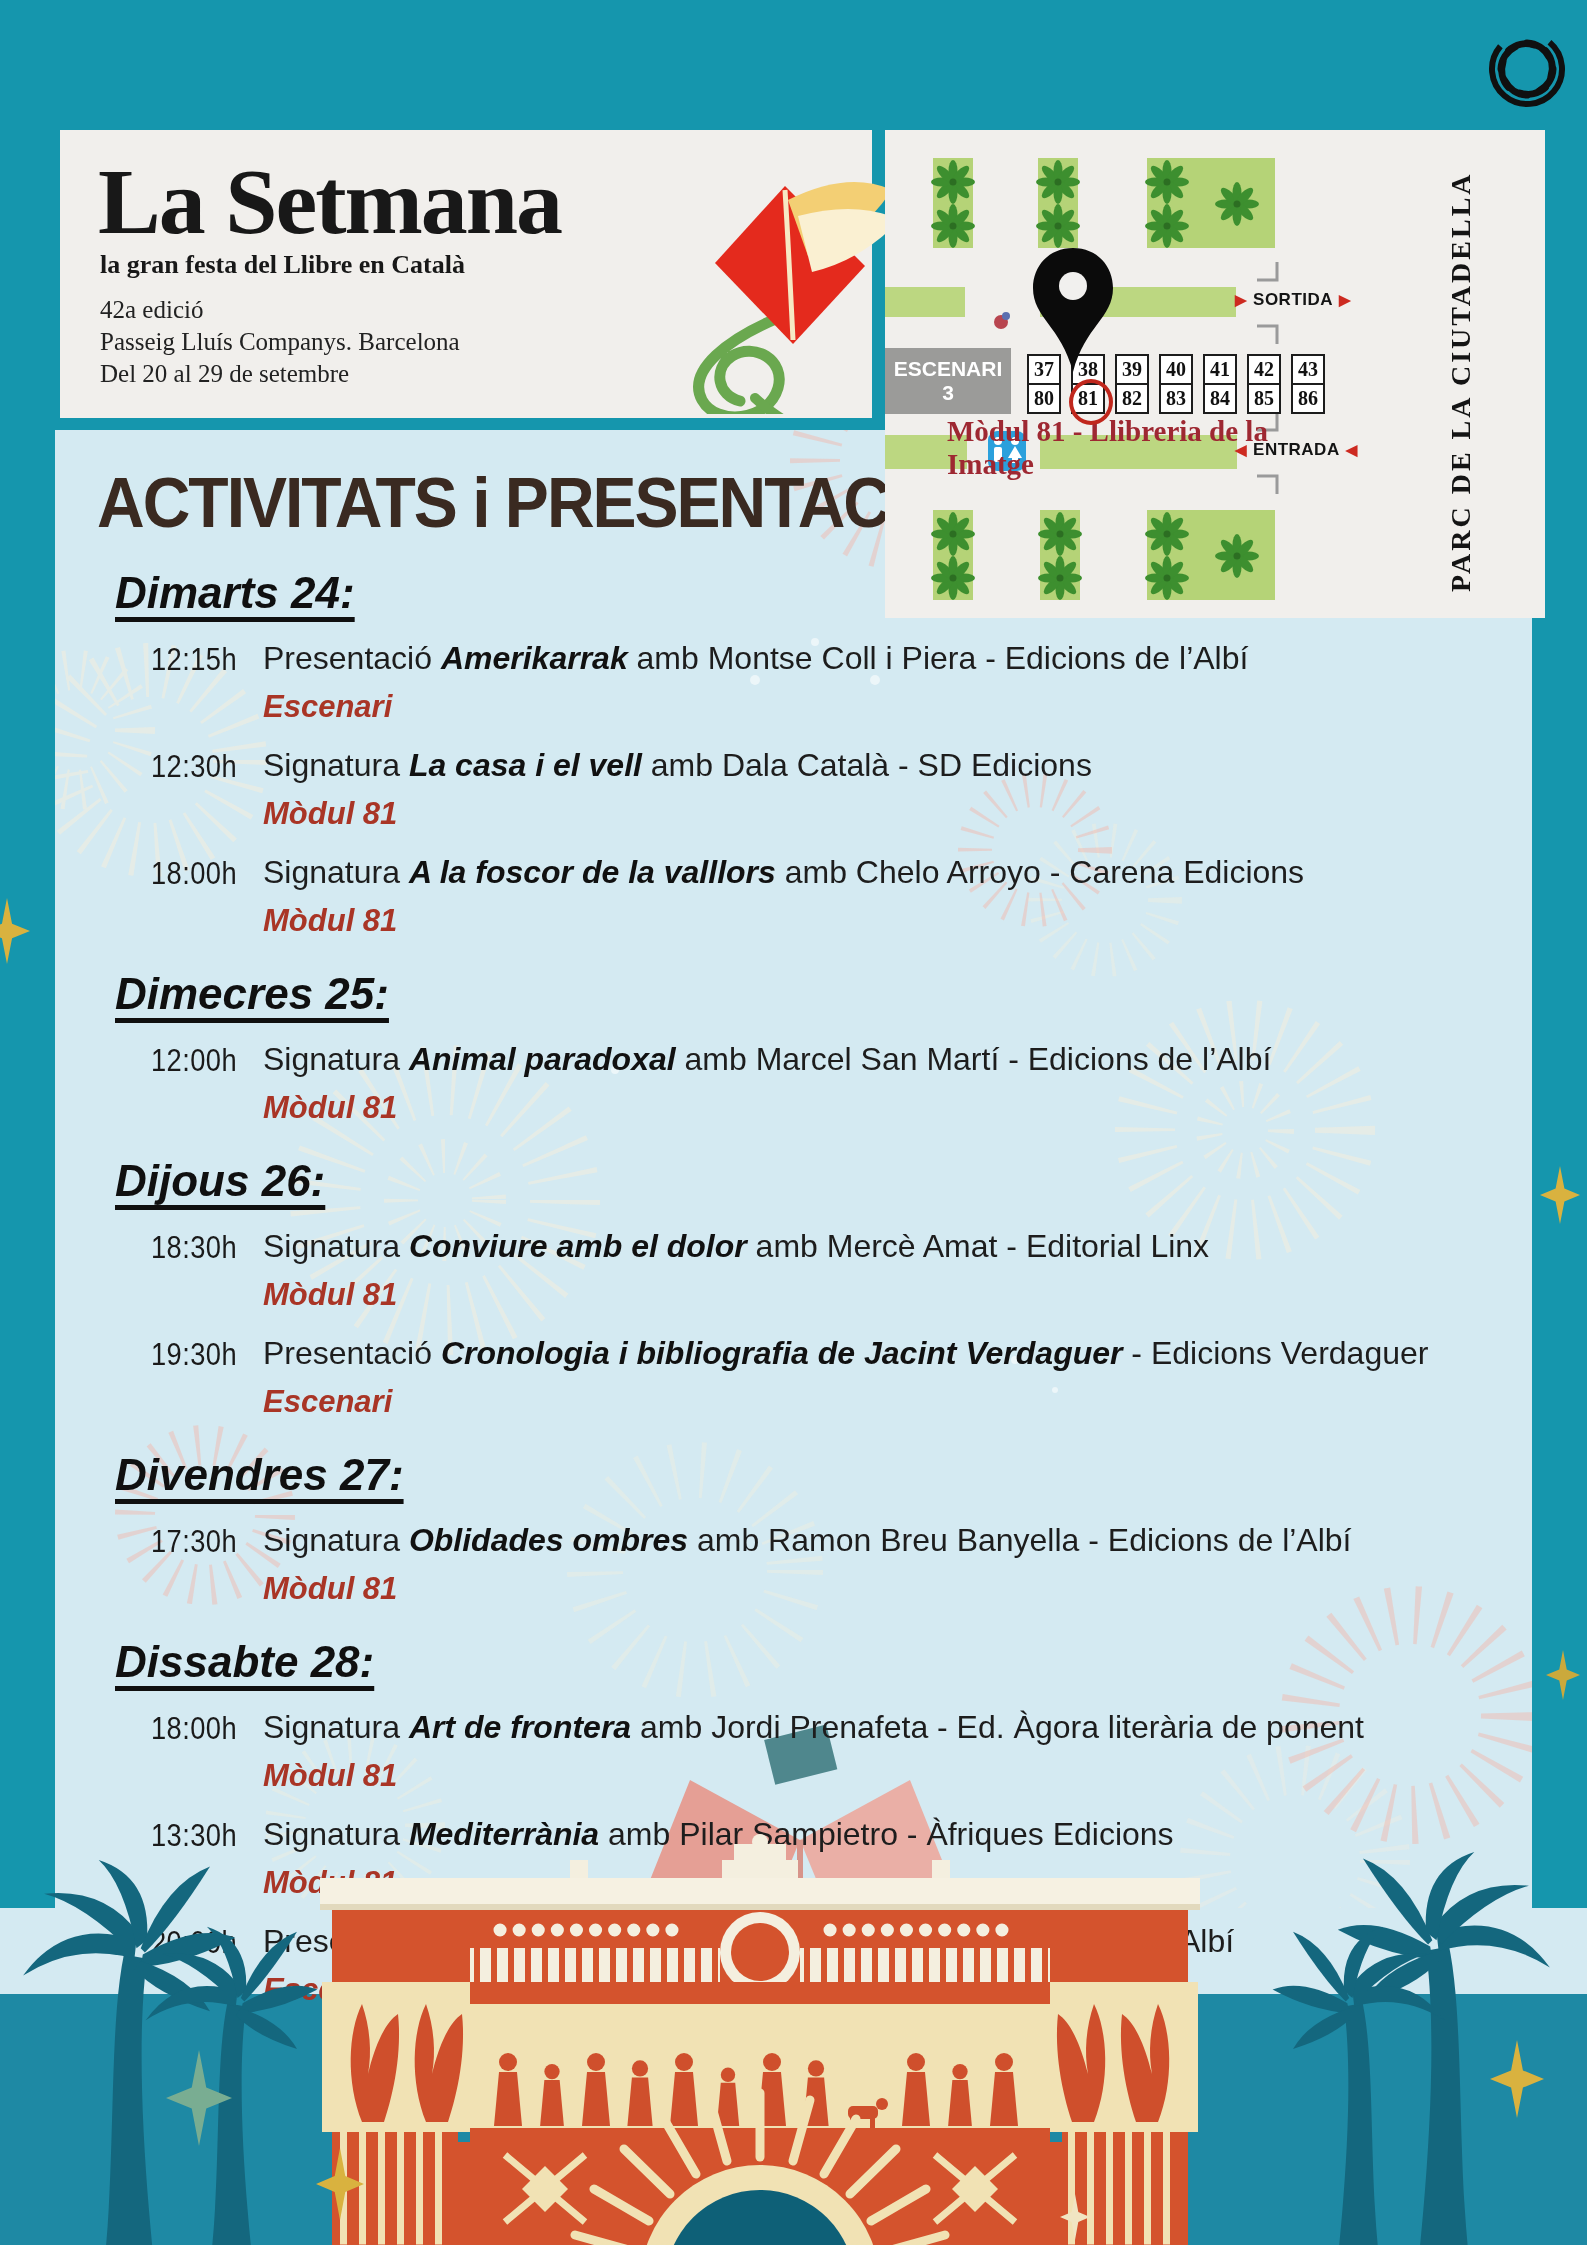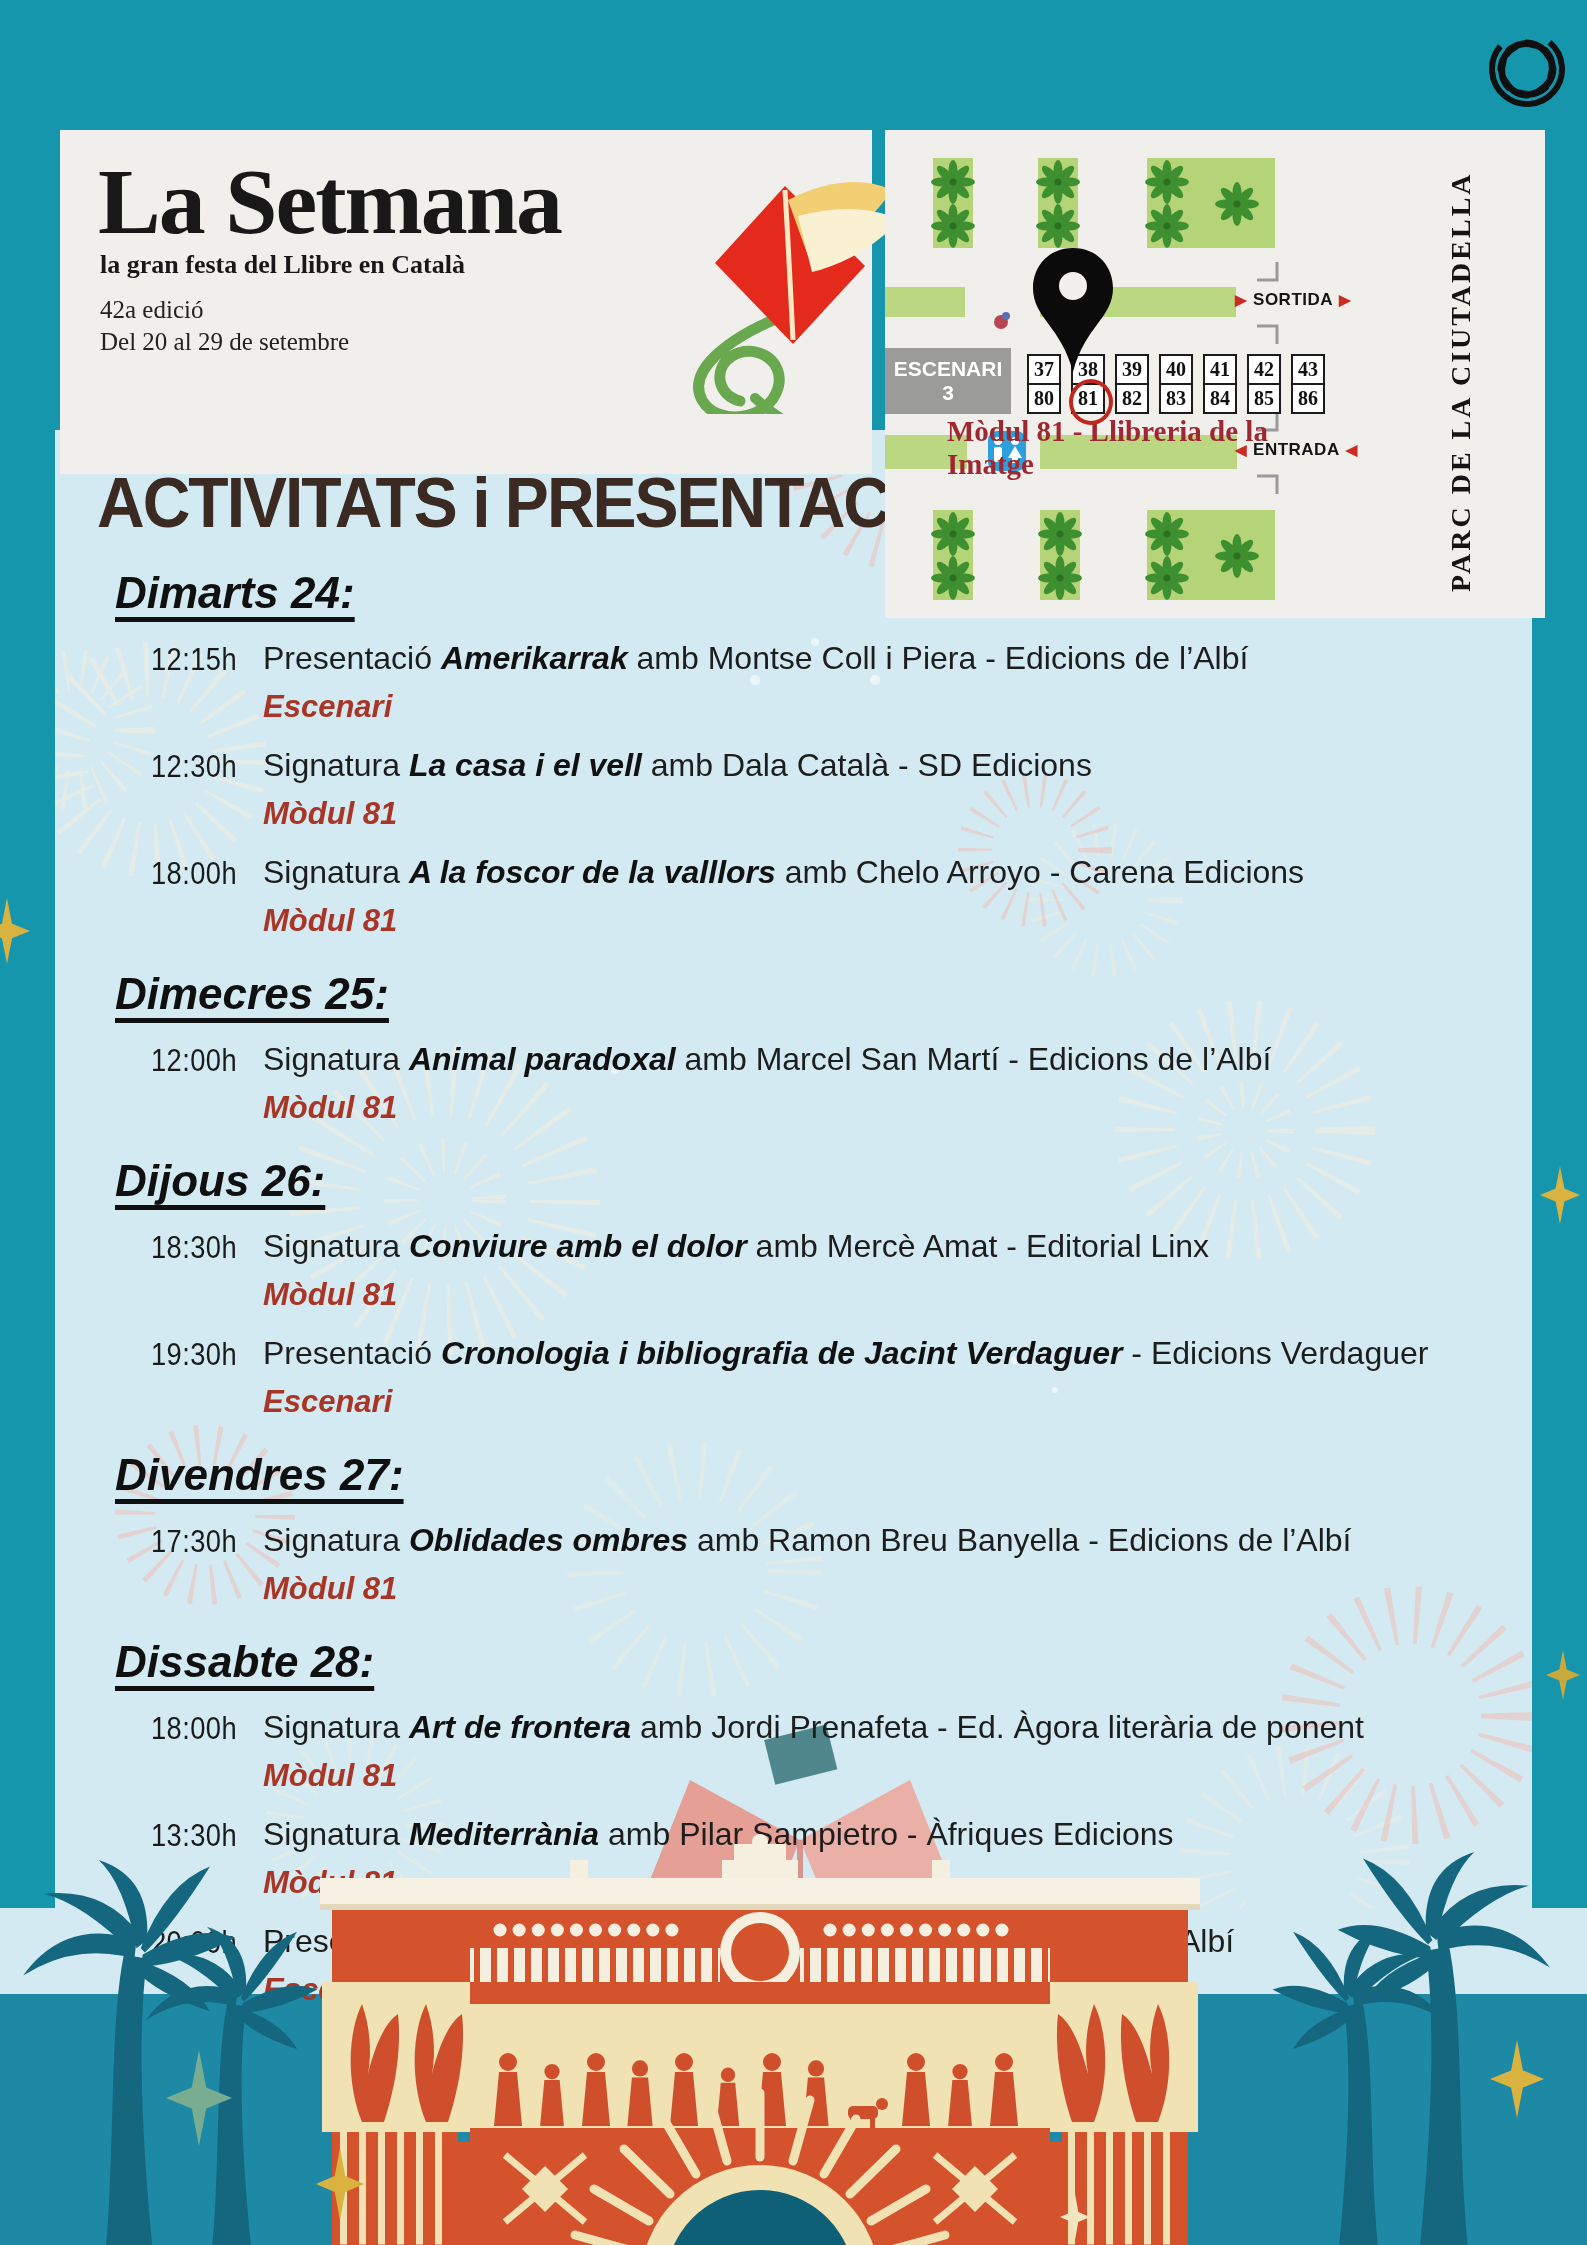--- a/index.html
+++ b/index.html
@@ -17,21 +17,21 @@
        text-decoration:underline;text-decoration-thickness:5px;text-underline-offset:9px;}
   .event{display:flex;margin:22px 0 0 72px;align-items:flex-start;}
   .time{display:inline-block;width:112px;flex-shrink:0;font-size:31px;color:#1a1a1a;
         transform:scaleX(.88);transform-origin:0 50%;letter-spacing:.5px;padding-top:2px;}
   .ebody{white-space:nowrap;}
   .desc{font-size:32px;color:#1d1d1d;}
   .desc .title{font-weight:700;font-style:italic;color:#111;}
   .loc{margin-top:12px;font-size:31px;font-weight:700;font-style:italic;color:#a93526;}
 
   
-  .header-box{position:absolute;left:60px;top:130px;width:812px;height:344px;background:#f1efec;z-index:5;}
+  .header-box{position:absolute;left:60px;top:130px;width:812px;height:288px;background:#f1efec;z-index:5;}
   .brand-title{font-family:"Liberation Serif",serif;font-weight:700;font-size:94px;line-height:1;
                color:#181818;margin:24px 0 0 38px;letter-spacing:-2px;}
   .brand-sub{font-family:"Liberation Serif",serif;font-weight:700;font-size:26px;color:#181818;margin:2px 0 0 40px;}
   .brand-meta{font-family:"Liberation Serif",serif;font-size:25px;color:#222;margin:0 0 0 40px;line-height:1.28;}
   .brand-meta:first-of-type{margin-top:14px;}
   .logo-book{position:absolute;left:600px;top:18px;width:230px;height:266px;}
 
   
   .map-box{position:absolute;left:885px;top:130px;width:660px;height:488px;background:#f1efec;z-index:5;}
   .map-bg{position:absolute;inset:0;}
@@ -175,20 +175,21 @@
     </div>
   </div>
 
   <div class="sky"></div>
   <div class="sea"></div>
 
   <div class="header-box">
     <div class="brand-title">La Setmana</div>
     <div class="brand-sub">la gran festa del Llibre en Català</div>
     <div class="brand-meta" style="margin-top:14px;">42a edició</div>
+    <div class="brand-meta">Passeig Lluís Companys. Barcelona</div>
     <div class="brand-meta">Del 20 al 29 de setembre</div>
     <svg class="logo-book" viewBox="0 0 230 266">
       <path d="M118 170 C 70 190 26 222 42 252 C 56 278 108 274 118 240 C 126 212 94 194 72 208 C 52 221 58 248 80 253" fill="none" stroke="#6aa84f" stroke-width="11" stroke-linecap="round"></path>
       <path d="M95 250 C 108 262 118 270 132 276" fill="none" stroke="#6aa84f" stroke-width="10" stroke-linecap="round"></path>
       <path d="M55 115 L125 38 L205 118 L133 196 Z" fill="#e42a1d"></path>
       <path d="M128 52 Q188 22 232 42 Q198 92 148 108 Z" fill="#f3cf74"></path>
       <path d="M138 68 Q198 52 240 72 Q202 112 152 124 Z" fill="#faf0d2"></path>
       <path d="M232 42 L252 58 L240 78 Z" fill="#e42a1d"></path>
       <path d="M125 42 Q128 90 133 192" fill="none" stroke="#f6e9c4" stroke-width="5"></path>
     </svg>

